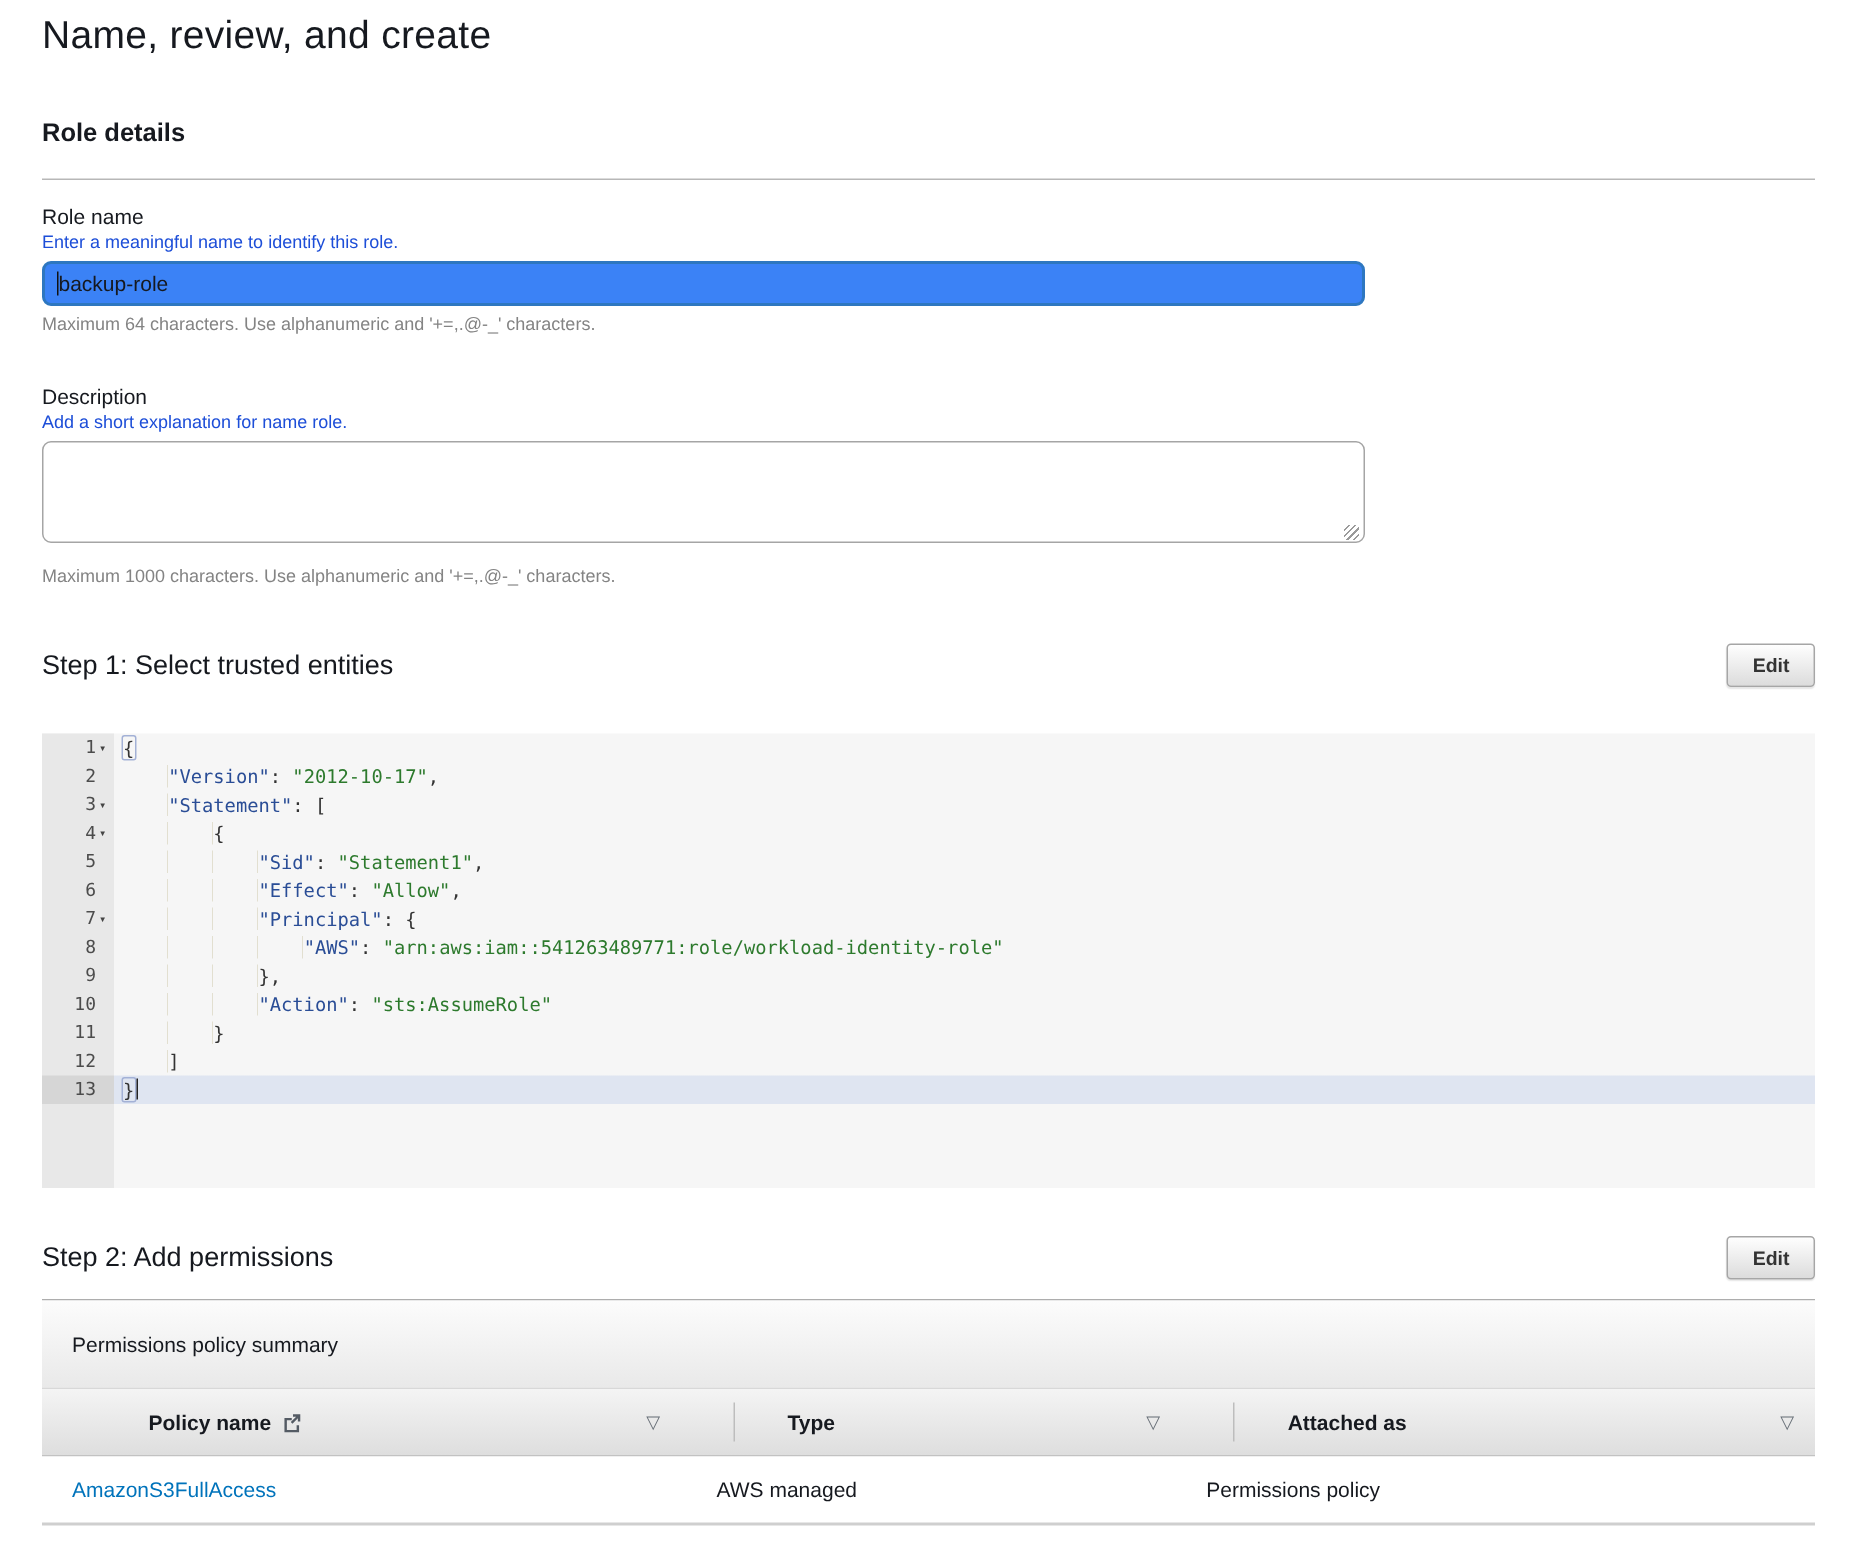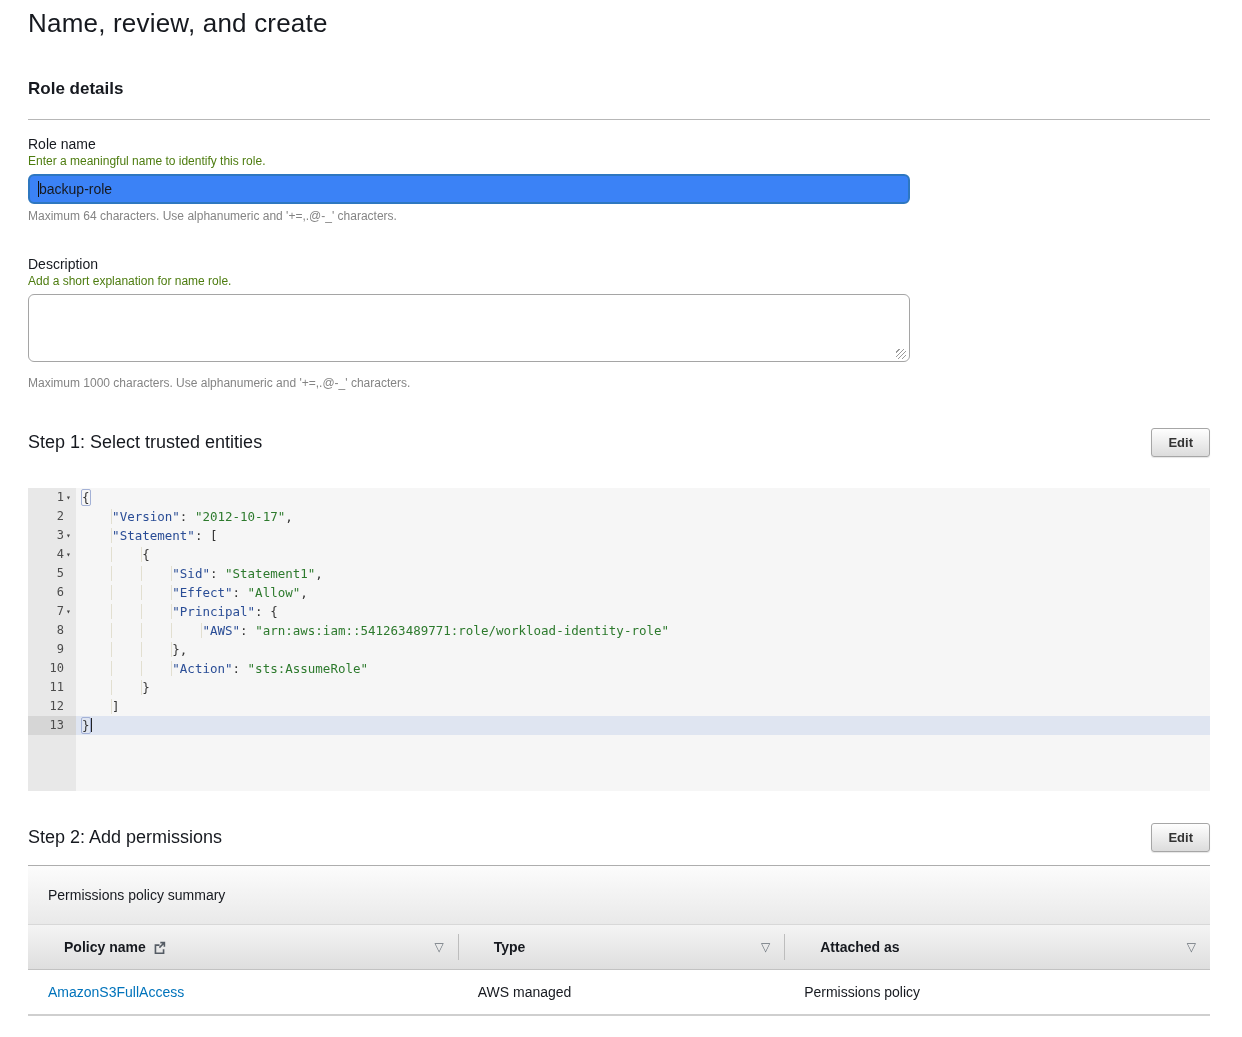--- a/index.html
+++ b/index.html
@@ -5,21 +5,21 @@
   * { margin:0; padding:0; box-sizing:border-box; }
   html,body { width:1242px; height:1037px; background:#fff; overflow:hidden; }
   body { font-family:"Liberation Sans", sans-serif; color:#16191f; }
   .page { padding:0 32px 0 28px; width:1242px; }
 
   .page-title { font-size:26px; font-weight:400; color:#16191f; margin-top:8px; letter-spacing:.2px; }
   .section-sub { font-size:17px; font-weight:700; margin-top:40px; }
   hr.divider { border:none; border-top:1px solid #b7b7b7; margin-top:20px; }
 
   .field-label { font-size:14px; color:#16191f; margin-top:16px; }
-  .field-hint { font-size:12px; color:#4d7c0f; margin-top:2px; }
+  .field-hint { font-size:12px; color:#1d4ed8; margin-top:2px; }
   .field-constraint { font-size:12px; color:#848484; margin-top:5px; }
 
   .input-wrap { position:relative; margin-top:6px; width:882px; }
   .role-input { width:882px; height:30px; border:2px solid #2e77c0; border-radius:6px; padding:0 9px; font-size:14px; color:#16191f; font-family:"Liberation Sans",sans-serif; outline:none; background:#3b82f6; }
   .input-caret { position:absolute; left:10px; top:7px; width:1px; height:16px; background:#111; }
 
   .ta-wrap { position:relative; margin-top:6px; width:882px; }
   .desc-textarea { width:882px; height:68px; border:1px solid #a5a5a5; border-radius:6px; resize:none; outline:none; font-family:"Liberation Sans",sans-serif; font-size:14px; padding:6px 9px; background:#fff; }
   .resize-grip { position:absolute; right:4px; bottom:7px; width:10px; height:10px; background:repeating-linear-gradient(135deg, transparent 0 2px, #9a9a9a 2px 3px); }
 
@@ -41,21 +41,21 @@
   .tok-p { color:#333; }
   .tok-k { color:#2a4d96; }
   .tok-s { color:#2d7a2d; }
   .bm { border:1px solid #a3b1d6; margin:-1px; border-radius:2px; }
   .cursor { display:inline-block; width:1px; height:14px; background:#222; vertical-align:-2px; margin-left:1px; }
 
   
   hr.divider2 { border:none; border-top:1px solid #adadad; margin-top:13px; }
   .panel-header { height:59px; display:flex; align-items:center; padding:0 20px; background:linear-gradient(#fcfcfc,#e9e9e9); border-bottom:1px solid #d8d8d8; font-size:14px; color:#16191f; }
   .tbl-header { display:flex; height:45px; background:linear-gradient(#f4f4f4,#dedede); border-bottom:1px solid #c2c2c2; }
-  .tbl-col { display:flex; align-items:center; padding:0 14px 0 36px; position:relative; font-size:14px; font-weight:700; color:#16191f; }
+  .tbl-col { display:flex; align-items:center; padding:0 14px 0 36px; position:relative; font-size:14px; font-weight:700; color:#16191f;margin-left:35px; }
   .tbl-col + .tbl-col::before { content:""; position:absolute; left:0; top:9px; bottom:9px; width:1px; background:#bdbdbd; }
   .col-1 { width:444px; } .col-2 { width:337px; } .col-3 { width:440px; }
   .sort-tri { margin-left:auto; color:#687078; font-size:12px; font-weight:400; }
   .ext-icon { margin-left:7px; display:inline-flex; }
   .tbl-row { display:flex; height:46px; background:#fff; border-bottom:2px solid #cfcfcf; font-size:14px; }
   .tbl-cell { display:flex; align-items:center; padding:0 14px 0 20px; color:#16191f; }
   .policy-link { color:#0073bb; text-decoration:none; cursor:pointer; }
 </style>
 </head>
 <body>

